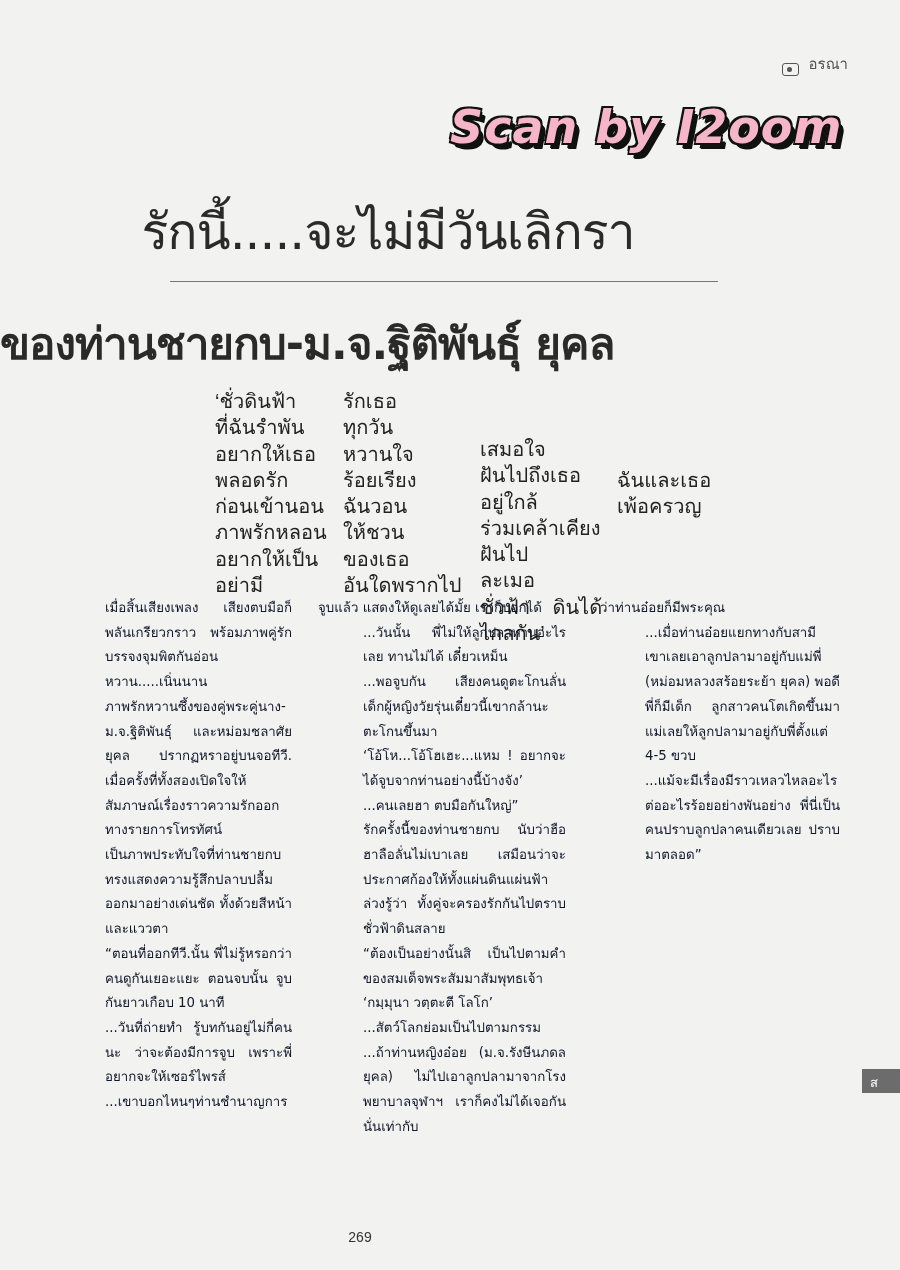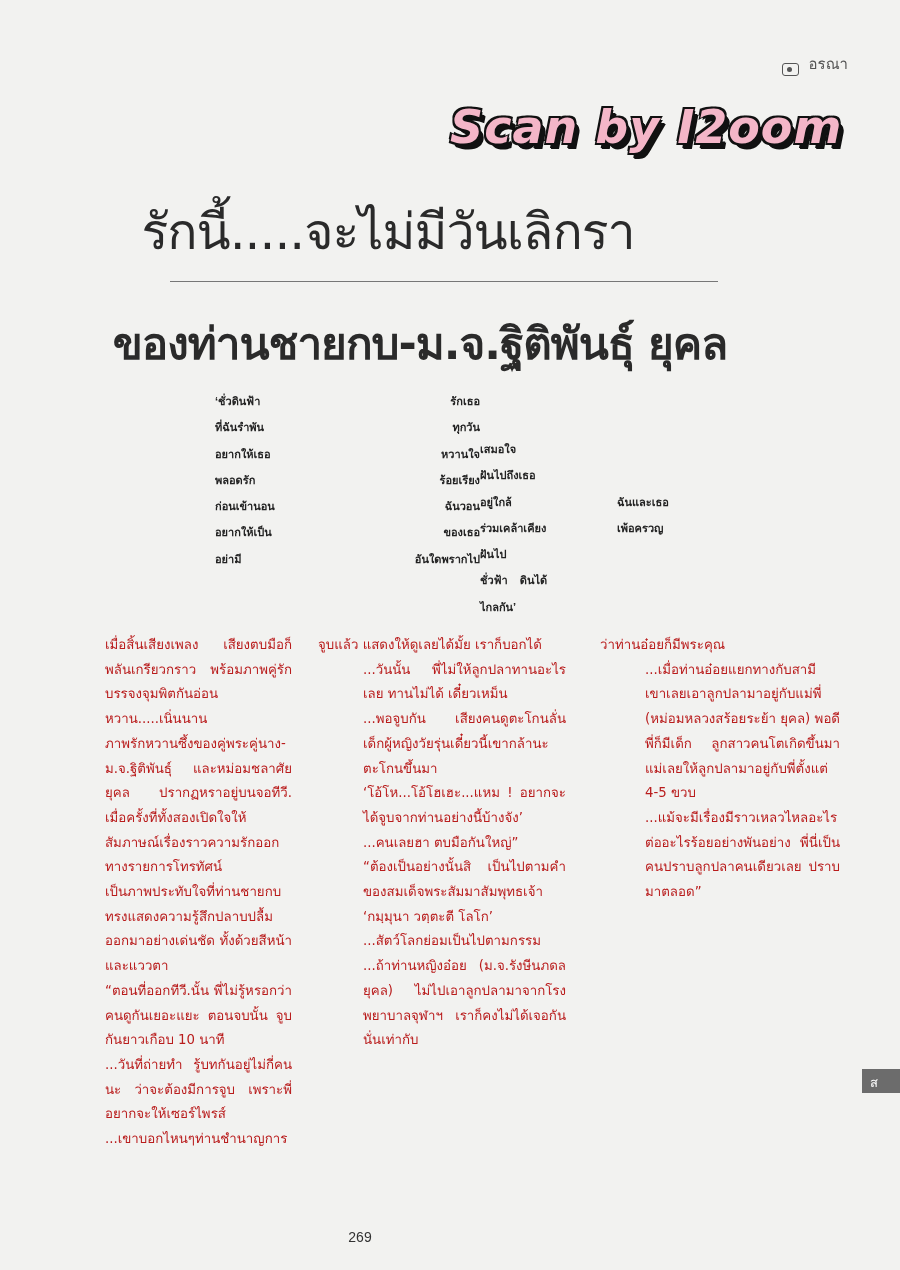--- a/index.html
+++ b/index.html
@@ -36,38 +36,38 @@
     .title {
       position: absolute; top: 192px; left: 0; width: 776px; text-align: center;
       font-family: "DejaVu Sans", sans-serif; font-size: 50px; font-weight: normal;
       color: #2a2a2a; letter-spacing: -1px;
     }
     .rule {
       position: absolute; top: 281px; left: 170px; width: 548px; height: 1px;
       background: #777;
     }
     .subtitle {
-      position: absolute; top: 308px; left: 0; width: 840px; text-align: center;
+      position: absolute; top: 308px; left: 0; width: 840px; 
       font-size: 44px; color: #2a2a2a; letter-spacing: -1px;
     }
     .lyrics {
       position: absolute; top: 388px; left: 215px;
-      font-family: "Liberation Sans", sans-serif; font-weight: bold; font-size: 11px;
+      font-family: "Liberation Sans", sans-serif; font-weight: normal; font-size: 20px;
       line-height: 26.3px; color: #222;
     }
     .lyrics .row { display: flex; height: 26.3px; }
     .lyrics .c { white-space: nowrap; }
     .lyrics .c0 { width: 128px; }
-    .lyrics .c1 { width: 137px; text-align: right; }
+    .lyrics .c1 { width: 137px; }
     .lyrics .c2 { width: 137px; margin-top: 48px; }
-    .lyrics .c3 { width: 100px; margin-top: 22px; }
+    .lyrics .c3 { width: 100px; }
     .col {
-      position: absolute; top: 633px;
+      position: absolute; top: 596px;
       font-family: "DejaVu Sans", sans-serif; font-size: 13.3px; line-height: 24.7px;
-      color: #b91c1c; text-align: justify;
+      color: #0f172a; text-align: justify;
     }
     .col p { text-indent: 0; }
     .col .ind { padding-left: 45px; }
     .col1 { left: 60px; width: 232px; }
     .col2 { left: 318px; width: 248px; }
     .col3 { left: 600px; width: 240px; }
     .side-tab {
       position: absolute; top: 1069px; left: 862px; width: 40px; height: 24px;
       background: #6c6c6c; color: #fff; font-size: 13px; padding: 3px 0 0 8px;
     }
@@ -115,20 +115,26 @@
     <span class="c c2">ร่วมเคล้าเคียง</span>
     <span class="c c3">ฉันและเธอ</span>
   </div>
   <div class="row">
     <span class="c c0">ก่อนเข้านอน</span>
     <span class="c c1">ฉันวอน</span>
     <span class="c c2">ฝันไป</span>
     <span class="c c3">เพ้อครวญ</span>
   </div>
   <div class="row">
+    <span class="c c0">ภาพรักหลอน</span>
+    <span class="c c1">ให้ชวน</span>
+    <span class="c c2">ละเมอ</span>
+    <span class="c c3"></span>
+  </div>
+  <div class="row">
     <span class="c c0">อยากให้เป็น</span>
     <span class="c c1">ของเธอ</span>
     <span class="c c2" style="white-space:pre">ชั่วฟ้า    ดินได้</span>
     <span class="c c3"></span>
   </div>
   <div class="row">
     <span class="c c0">อย่ามี</span>
     <span class="c c1">อันใดพรากไป</span>
     <span class="c c2">ไกลกัน’</span>
     <span class="c c3"></span>
@@ -143,20 +149,21 @@
   <p class="ind">...วันที่ถ่ายทำ รู้บทกันอยู่ไม่กี่คนนะ ว่าจะต้องมีการจูบ เพราะพี่อยากจะให้เซอร์ไพรส์</p>
   <p class="ind">...เขาบอกไหนๆท่านชำนาญการ</p>
 </div>
 
 <div class="col col2">
   <p>จูบแล้ว แสดงให้ดูเลยได้มั้ย เราก็บอกได้</p>
   <p class="ind">...วันนั้น พี่ไม่ให้ลูกปลาทานอะไรเลย ทานไม่ได้ เดี๋ยวเหม็น</p>
   <p class="ind">...พอจูบกัน เสียงคนดูตะโกนลั่น เด็กผู้หญิงวัยรุ่นเดี๋ยวนี้เขากล้านะตะโกนขึ้นมา</p>
   <p class="ind">‘โอ้โห...โอ้โฮเฮะ...แหม ! อยากจะได้จูบจากท่านอย่างนี้บ้างจัง’</p>
   <p class="ind">...คนเลยฮา ตบมือกันใหญ่”</p>
+  <p class="ind">รักครั้งนี้ของท่านชายกบ นับว่าฮือฮาลือลั่นไม่เบาเลย เสมือนว่าจะประกาศก้องให้ทั้งแผ่นดินแผ่นฟ้าล่วงรู้ว่า ทั้งคู่จะครองรักกันไปตราบชั่วฟ้าดินสลาย</p>
   <p class="ind">“ต้องเป็นอย่างนั้นสิ เป็นไปตามคำของสมเด็จพระสัมมาสัมพุทธเจ้า</p>
   <p class="ind">‘กมฺมุนา วตฺตะตี โลโก’</p>
   <p class="ind">...สัตว์โลกย่อมเป็นไปตามกรรม</p>
   <p class="ind">...ถ้าท่านหญิงอ๋อย (ม.จ.รังษีนภดล ยุคล) ไม่ไปเอาลูกปลามาจากโรงพยาบาลจุฬาฯ เราก็คงไม่ได้เจอกัน นั่นเท่ากับ</p>
 </div>
 
 <div class="col col3">
   <p>ว่าท่านอ๋อยก็มีพระคุณ</p>
   <p class="ind">...เมื่อท่านอ๋อยแยกทางกับสามี เขาเลยเอาลูกปลามาอยู่กับแม่พี่ (หม่อมหลวงสร้อยระย้า ยุคล) พอดีพี่ก็มีเด็ก ลูกสาวคนโตเกิดขึ้นมา แม่เลยให้ลูกปลามาอยู่กับพี่ตั้งแต่ 4-5 ขวบ</p>
   <p class="ind">...แม้จะมีเรื่องมีราวเหลวไหลอะไรต่ออะไรร้อยอย่างพันอย่าง พี่นี่เป็นคนปราบลูกปลาคนเดียวเลย ปราบมาตลอด”</p>

